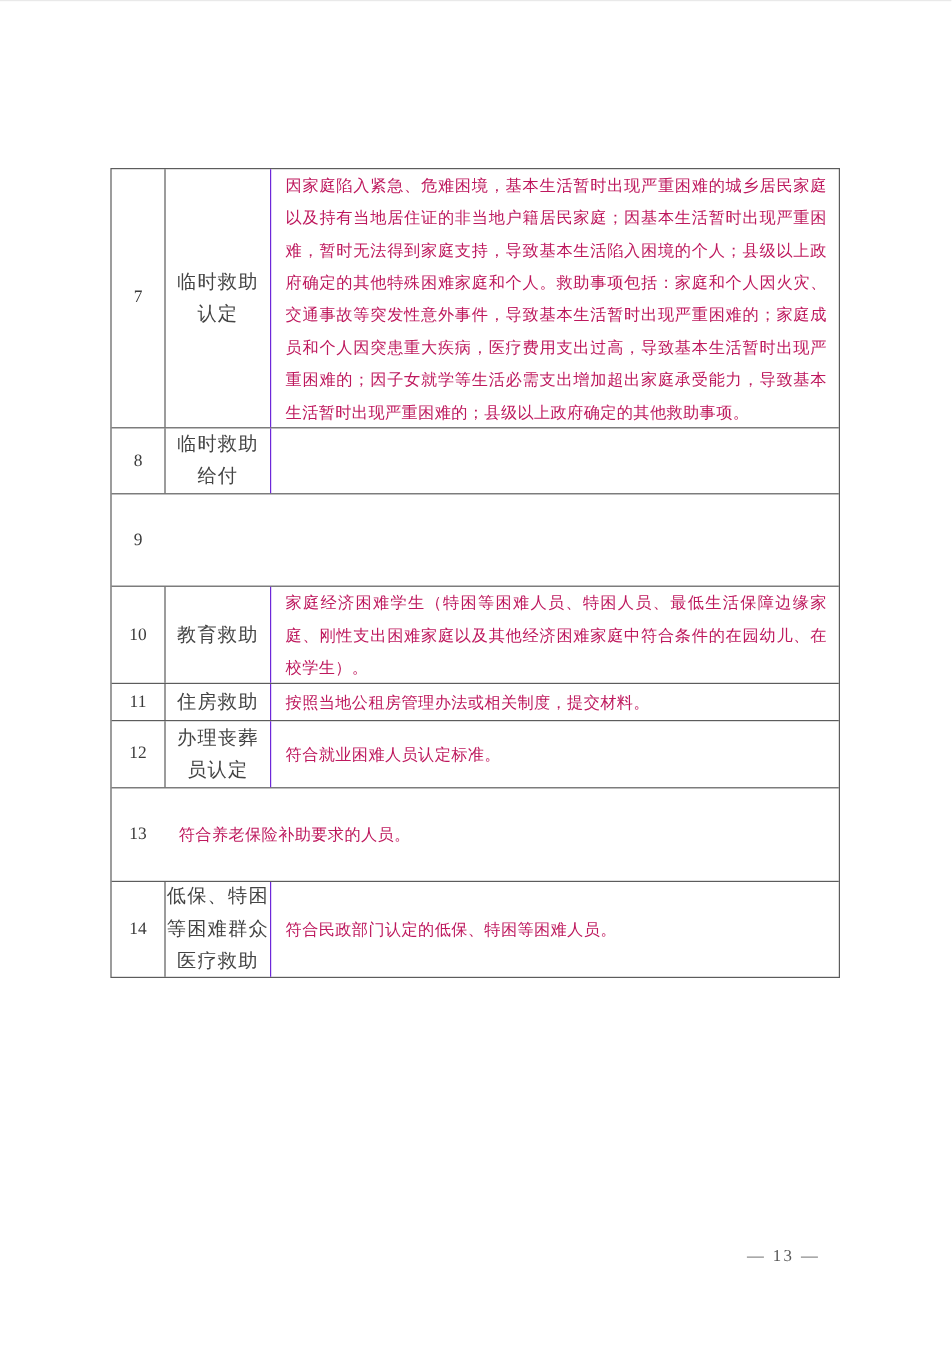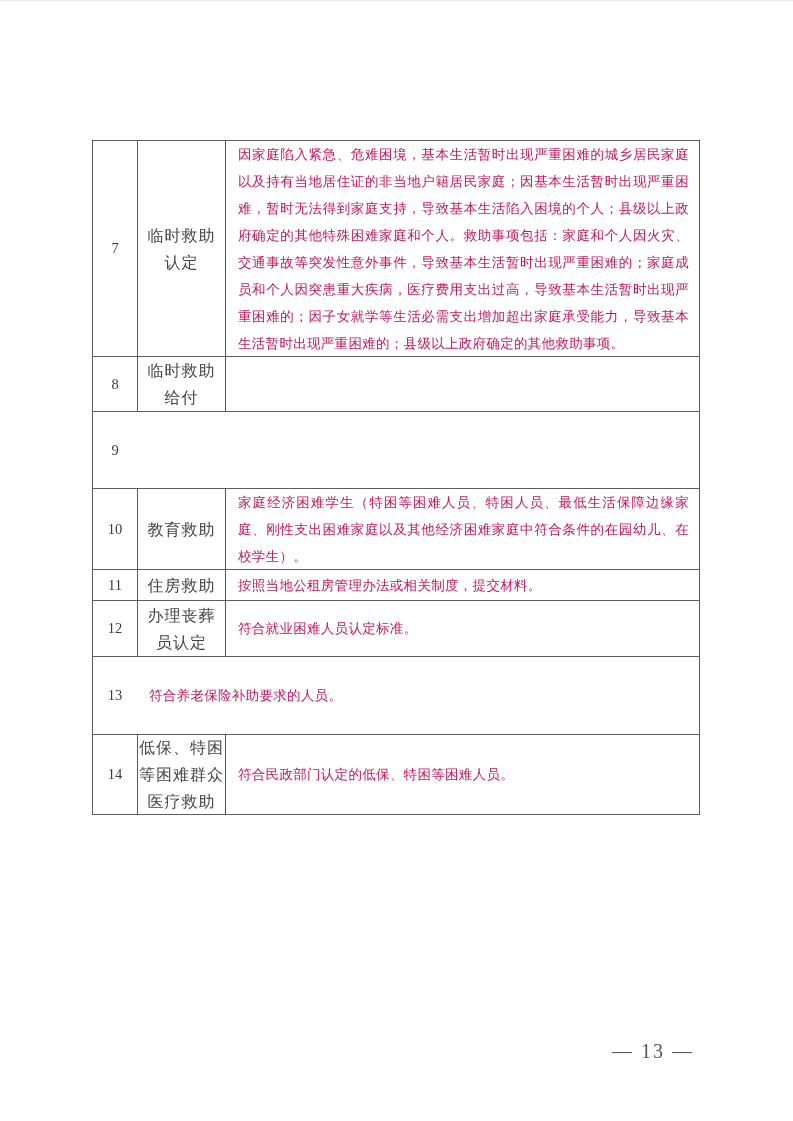--- a/index.html
+++ b/index.html
@@ -65,21 +65,21 @@
     white-space: normal;
     color: #be185d;
   }
   .cell-desc .desc-text { width: 100%; }
   .page-number {
     position: absolute;
     left: 608px;
     top: 1040px;
     width: 90px;
     text-align: center;
-    font-size: 20px;
+    font-size: 14px;
     letter-spacing: 2px;
     color: #565656;
     white-space: nowrap;
   }
 </style>
 </head>
 <body>
 
 <div class="scan-edge-top"></div>
 

